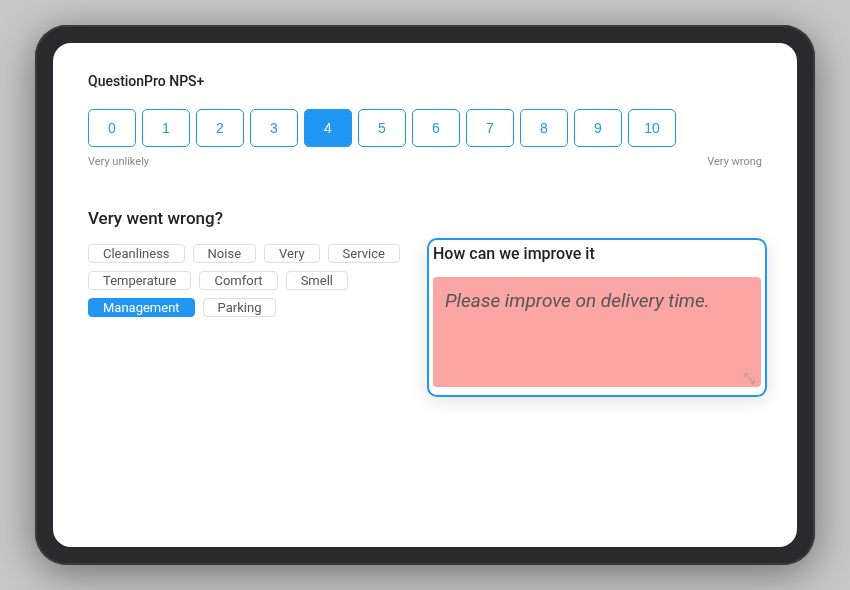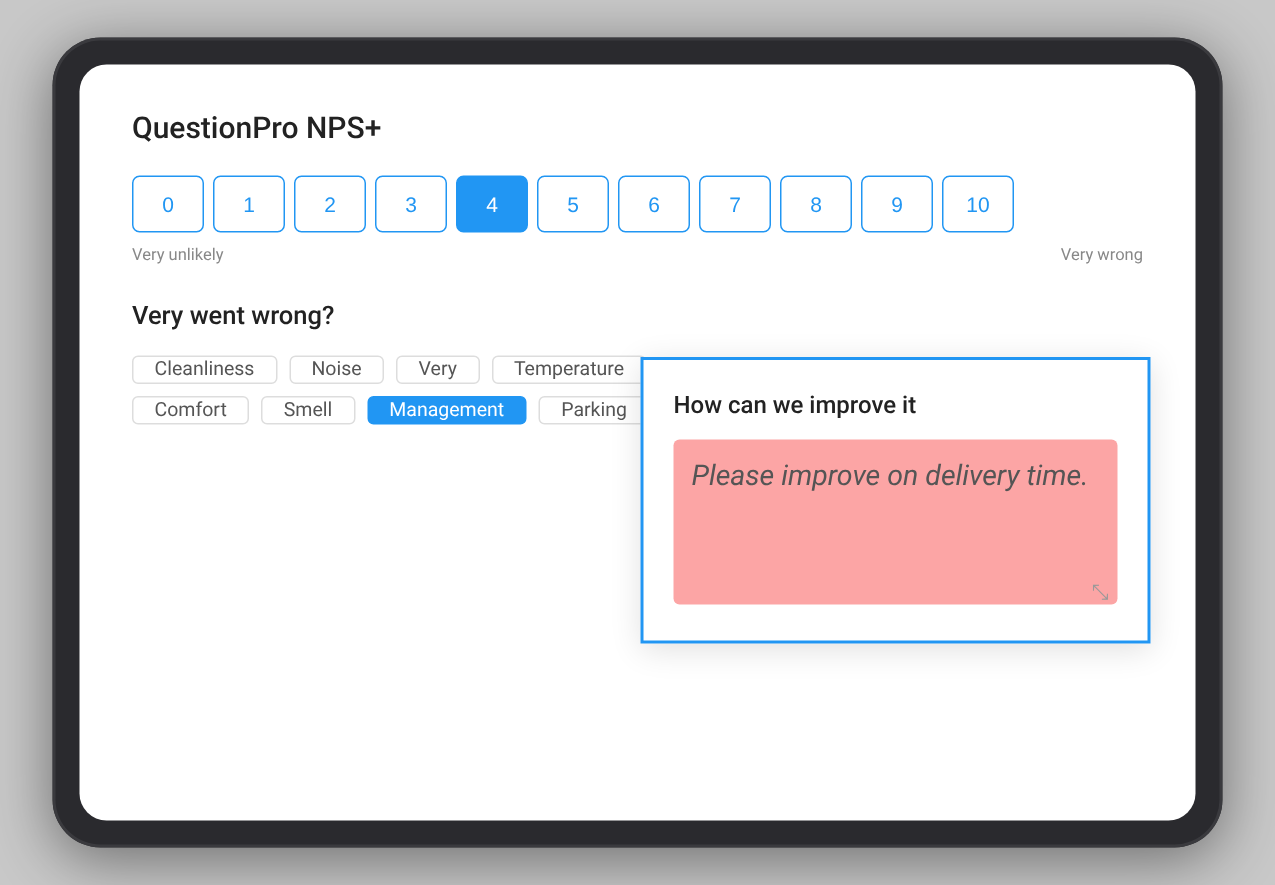--- a/index.html
+++ b/index.html
@@ -32,21 +32,21 @@
       width: 100%;
       height: 100%;
       background: #fff;
       border-radius: 18px;
       overflow: hidden;
       position: relative;
       padding: 30px 35px;
     }
 
     .survey-title {
-      font-size: 20px;
+      font-size: 14px;
       font-weight: 500;
       color: #222;
       margin-bottom: 20px;
     }
 
     .nps-scale {
       display: flex;
       gap: 6px;
       margin-bottom: 8px;
     }
@@ -67,21 +67,21 @@
     }
 
     .nps-btn.selected {
       background: #2196F3;
       color: #fff;
     }
 
     .nps-labels {
       display: flex;
       justify-content: space-between;
-      margin-bottom: 25px;
+      margin-bottom: 40px;
     }
 
     .nps-label {
       font-size: 11px;
       color: #888;
     }
 
     .section-title {
       font-size: 17px;
       font-weight: 500;
@@ -113,22 +113,22 @@
       border-color: #2196F3;
     }
 
     .improvement-card {
       position: absolute;
       right: 30px;
       top: 195px;
       width: 340px;
       background: #fff;
       border: 2px solid #2196F3;
-      border-radius: 0;
-      padding: 20px;
+      border-radius: 10px;
+      padding: 4px;
       box-shadow: 0 4px 20px rgba(0,0,0,0.12);
     }
 
     .improvement-title {
       font-size: 16px;
       font-weight: 500;
       color: #222;
       margin-bottom: 14px;
     }
 
@@ -185,20 +185,21 @@
       <span class="nps-label">Very unlikely</span>
       <span class="nps-label">Very wrong</span>
     </div>
 
     <div class="section-title">Very went wrong?</div>
 
     <div class="tags-container" id="tags-container">
         <span class="tag">Cleanliness</span>
         <span class="tag">Noise</span>
         <span class="tag">Very</span>
+        <span class="tag">Service</span>
         <span class="tag">Temperature</span>
         <span class="tag">Comfort</span>
         <span class="tag">Smell</span>
         <span class="tag selected">Management</span>
         <span class="tag">Parking</span>
       </div>
 
     <div class="improvement-card">
       <div class="improvement-title">How can we improve it</div>
       <div class="textarea-wrapper">

